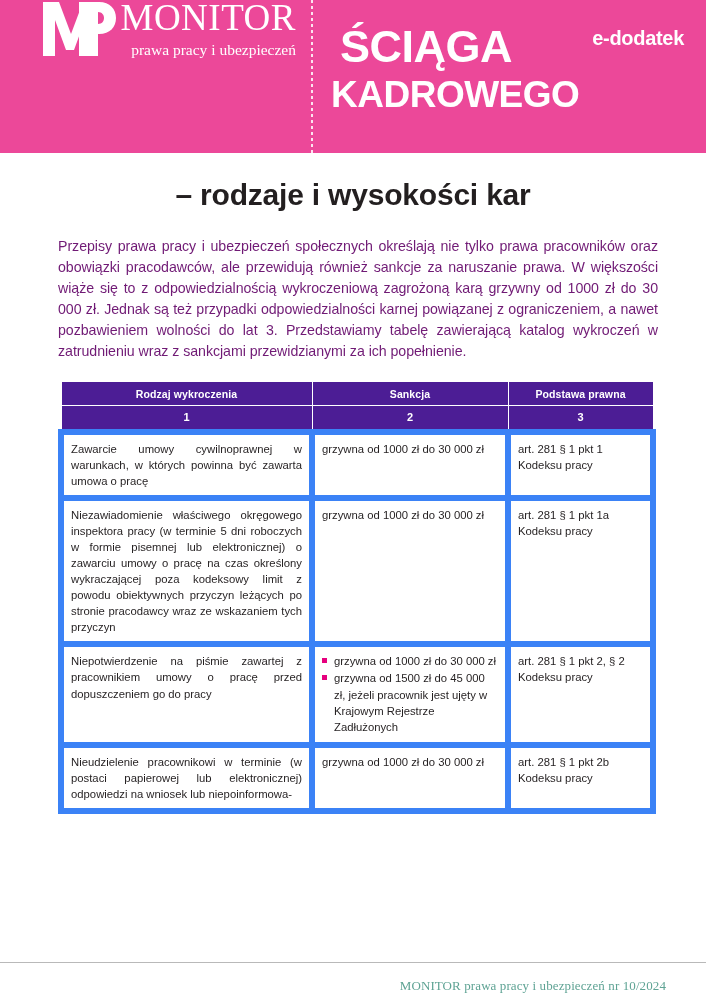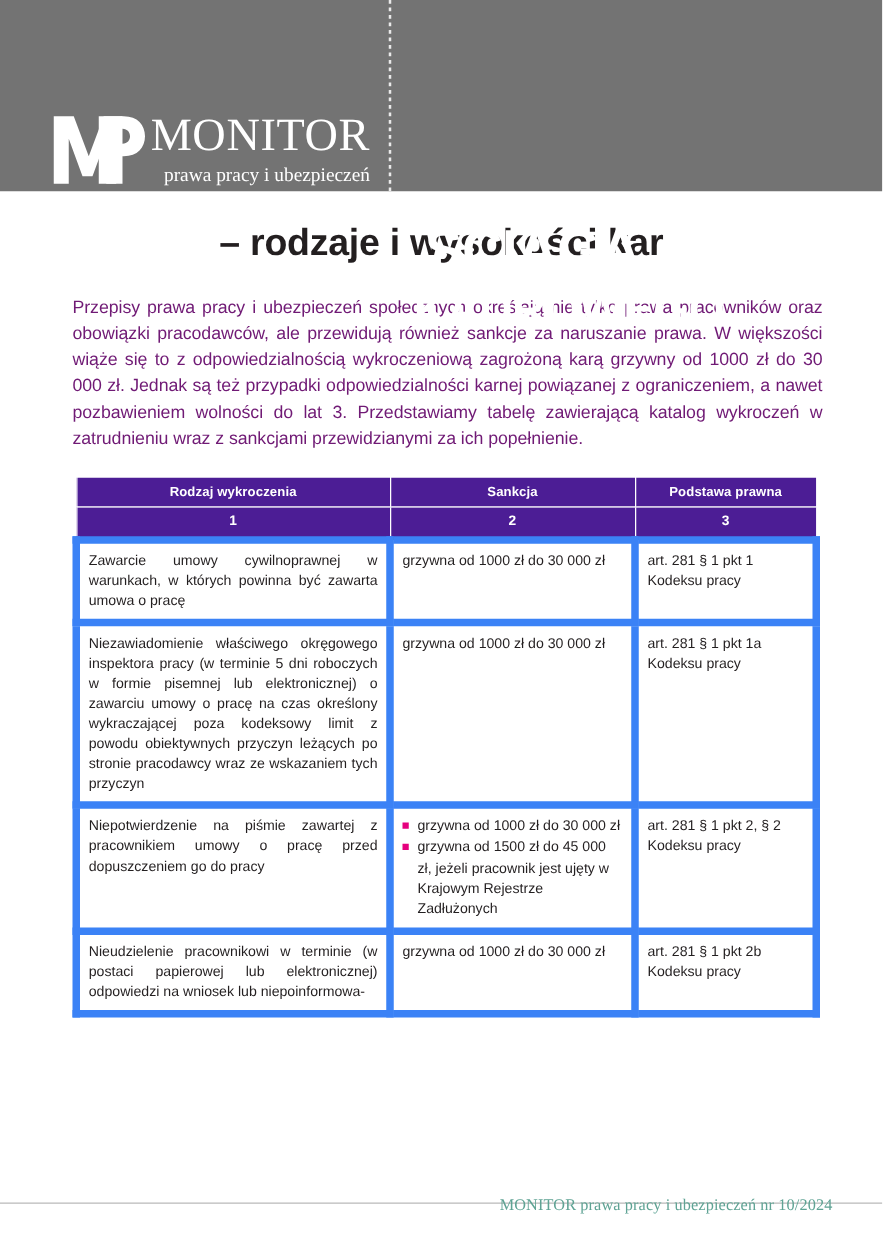--- a/index.html
+++ b/index.html
@@ -16,23 +16,23 @@
     width: 706px;
     height: 1000px;
     overflow: hidden;
     background: #ffffff;
   }
 
   
   .masthead {
     position: relative;
     height: 153px;
-    background: #737373;
+    background: #ec4899;
     display: flex;
-    align-items: flex-end;
+    align-items: flex-start;
   }
 
   .masthead-left {
     width: 312px;
     position: relative;
     display: flex;
     align-items: center;
     justify-content: flex-end;
     padding-right: 16px;
   }
@@ -216,21 +216,21 @@
     position: absolute;
     left: 0;
     right: 0;
     bottom: 37px;
     height: 1px;
     background: #b9b9b9;
   }
   .footer-text {
     position: absolute;
     right: 40px;
-    bottom: 28px;
+    bottom: 6px;
     color: #5fa394;
     font-family: "Liberation Serif", serif;
     font-size: 13px;
     letter-spacing: 0.1px;
   }
 </style>
 </head>
 <body>
 
 <div class="page">

